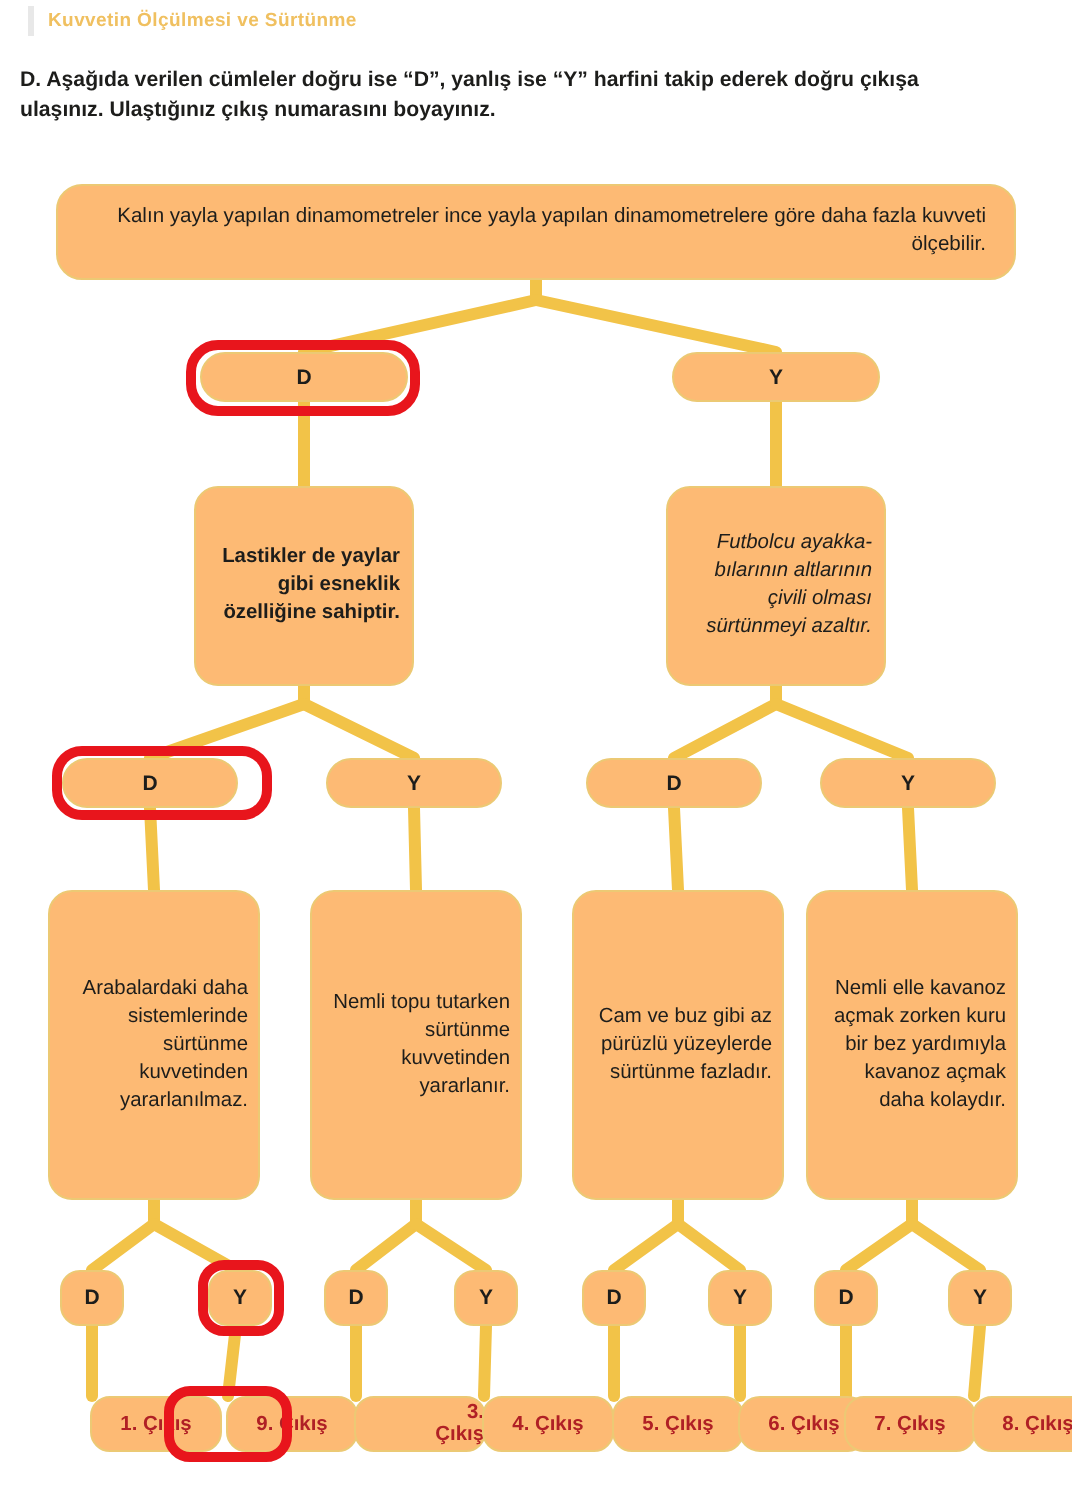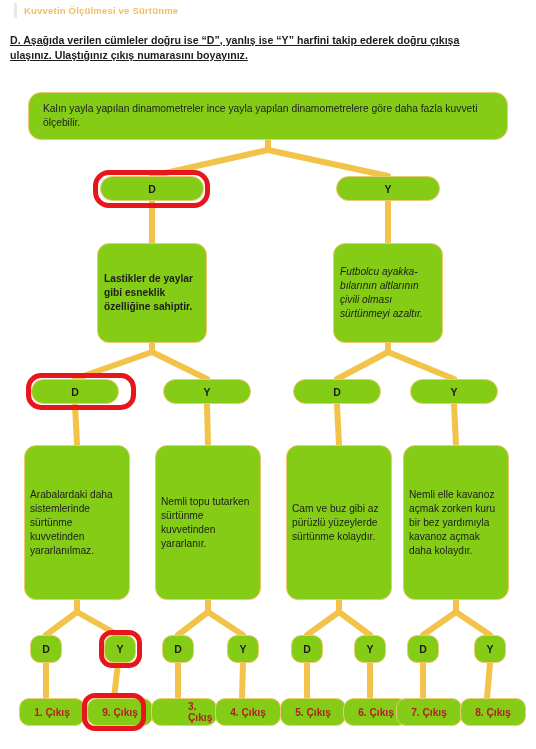--- a/index.html
+++ b/index.html
@@ -46,21 +46,20 @@
     width: 516px;
     font-size: 10.6px;
     font-weight: bold;
     color: #1d1d1b;
     line-height: 15px;
   }
   #instruction .hang {
     display: block;
     padding-left: 12px;
     text-indent: -12px;
-    text-decoration: underline;
   }
 
   
   #flowchart {
     position: absolute;
     left: 0;
     top: 0;
     width: 536px;
     height: 749px;
   }
@@ -69,26 +68,26 @@
     left: 0;
     top: 0;
     width: 536px;
     height: 749px;
     pointer-events: none;
   }
 
   .node {
     position: absolute;
     box-sizing: border-box;
-    background: #84cc16;
+    background: #fdba74;
     border: 1.3px solid #ecc974;
     display: flex;
     align-items: center;
     justify-content: center;
-    text-align: left;
+    text-align: right;
     color: #1d1d1b;
   }
 
   
   .node.stmt-top {
     left: 28px;
     top: 92px;
     width: 480px;
     height: 48px;
     border-radius: 13px;
@@ -157,20 +156,21 @@
   }
 
   
   .node.exit {
     width: 66px;
     height: 28px;
     border-radius: 10px;
     font-size: 10.2px;
     font-weight: bold;
     color: #b02025;
+    margin-left: 26px;
   }
 
   
   .highlight {
     position: absolute;
     box-sizing: border-box;
     border: 5px solid #e8151c;
     pointer-events: none;
   }
   .highlight.h-l1  { left: 93px;  top: 170px; width: 117px; height: 38px; border-radius: 16px; }
@@ -251,21 +251,21 @@
   <div class="node stmt-l2 n0">Lastikler de yaylar gibi esneklik özelliğine sahiptir.</div>
   <div class="node stmt-l2 n1">Futbolcu ayakka- bılarının altlarının çivili olması sürtünmeyi azaltır.</div>
 
   <div class="node dec-l3 n0">D</div>
   <div class="node dec-l3 n1">Y</div>
   <div class="node dec-l3 n2">D</div>
   <div class="node dec-l3 n3">Y</div>
 
   <div class="node stmt-l4 n0">Arabalardaki daha sistemlerinde sürtünme kuvvetinden yararlanılmaz.</div>
   <div class="node stmt-l4 n1">Nemli topu tutarken sürtünme kuvvetinden yararlanır.</div>
-  <div class="node stmt-l4 n2">Cam ve buz gibi az pürüzlü yüzeylerde sürtünme kolaydır.</div>
+  <div class="node stmt-l4 n2">Cam ve buz gibi az pürüzlü yüzeylerde sürtünme fazladır.</div>
   <div class="node stmt-l4 n3">Nemli elle kavanoz açmak zorken kuru bir bez yardımıyla kavanoz açmak daha kolaydır.</div>
 
   <div class="node dec-l5" style="left:30px;  top:635px;">D</div>
   <div class="node dec-l5" style="left:104px; top:635px;">Y</div>
   <div class="node dec-l5" style="left:162px; top:635px;">D</div>
   <div class="node dec-l5" style="left:227px; top:635px;">Y</div>
   <div class="node dec-l5" style="left:291px; top:635px;">D</div>
   <div class="node dec-l5" style="left:354px; top:635px;">Y</div>
   <div class="node dec-l5" style="left:407px; top:635px;">D</div>
   <div class="node dec-l5" style="left:474px; top:635px;">Y</div>

